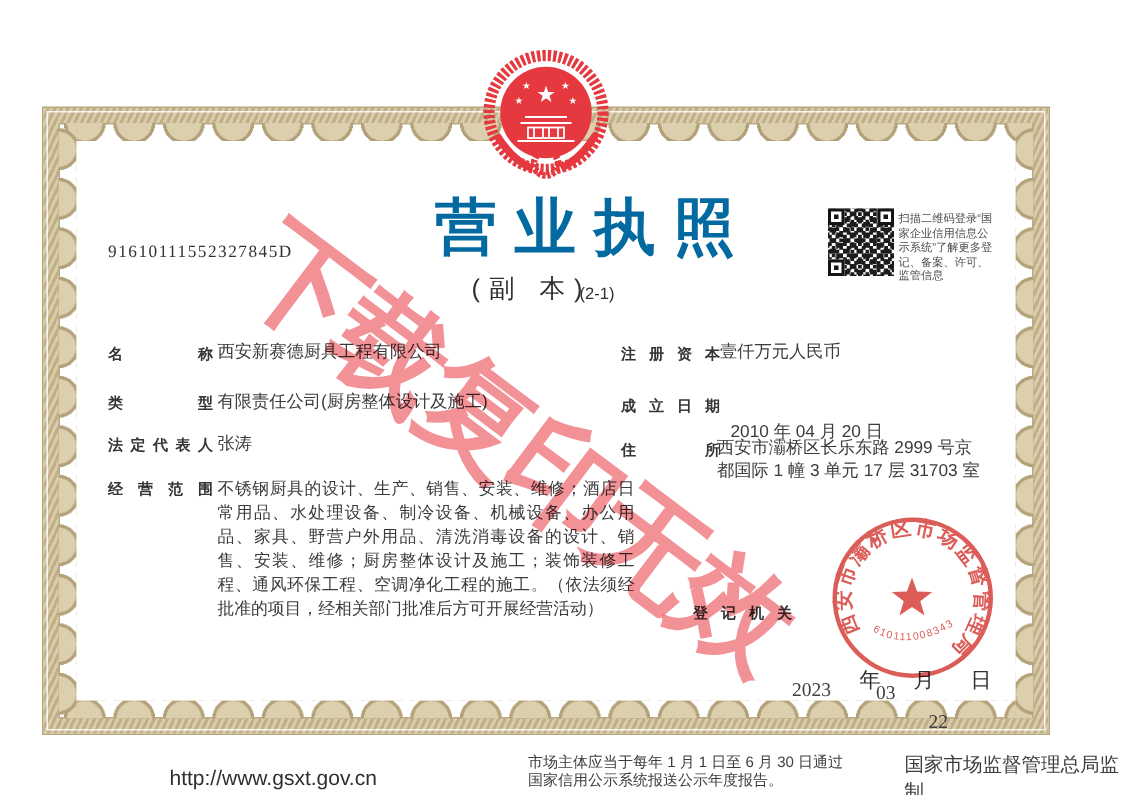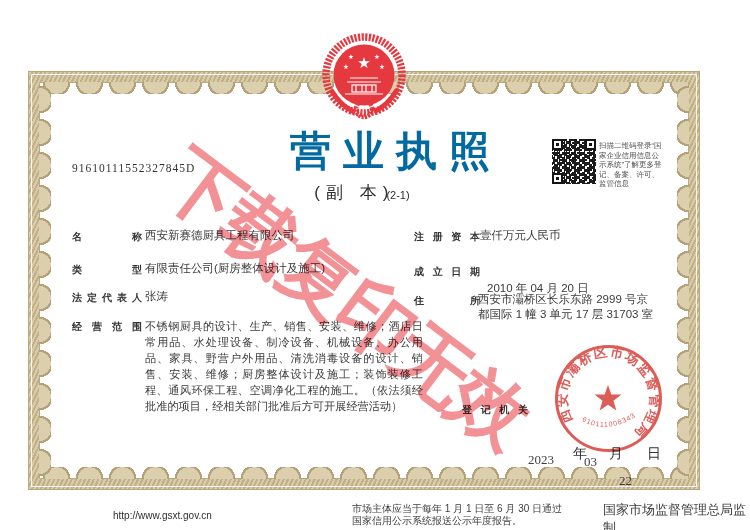--- a/index.html
+++ b/index.html
@@ -72,21 +72,21 @@
     color:rgba(238,109,116,0.75); transform:rotate(37deg); transform-origin:0 0;
     white-space:nowrap; mix-blend-mode:multiply;
   }
 
   
   .emblem { left:321px; top:30px; width:86px; height:94px; z-index:3; }
 
   
   .foot { font-size:10px; color:#3d3d3d; }
   .foot-left-label { left:30px; top:502px; }
-  .foot-left-url { left:113px; top:510px; font-size:10px; color:#2f2f2f; }
+  .foot-left-url { left:113px; top:510px; font-size:14px; color:#2f2f2f; }
   .foot-center { left:352px; top:503px; line-height:12px; }
   .foot-right { left:603px; top:501px; font-size:13px; }
 </style>
 </head>
 <body>
 
 <div class="page">
 
   <div class="frame">
     <div class="frame-inner">

